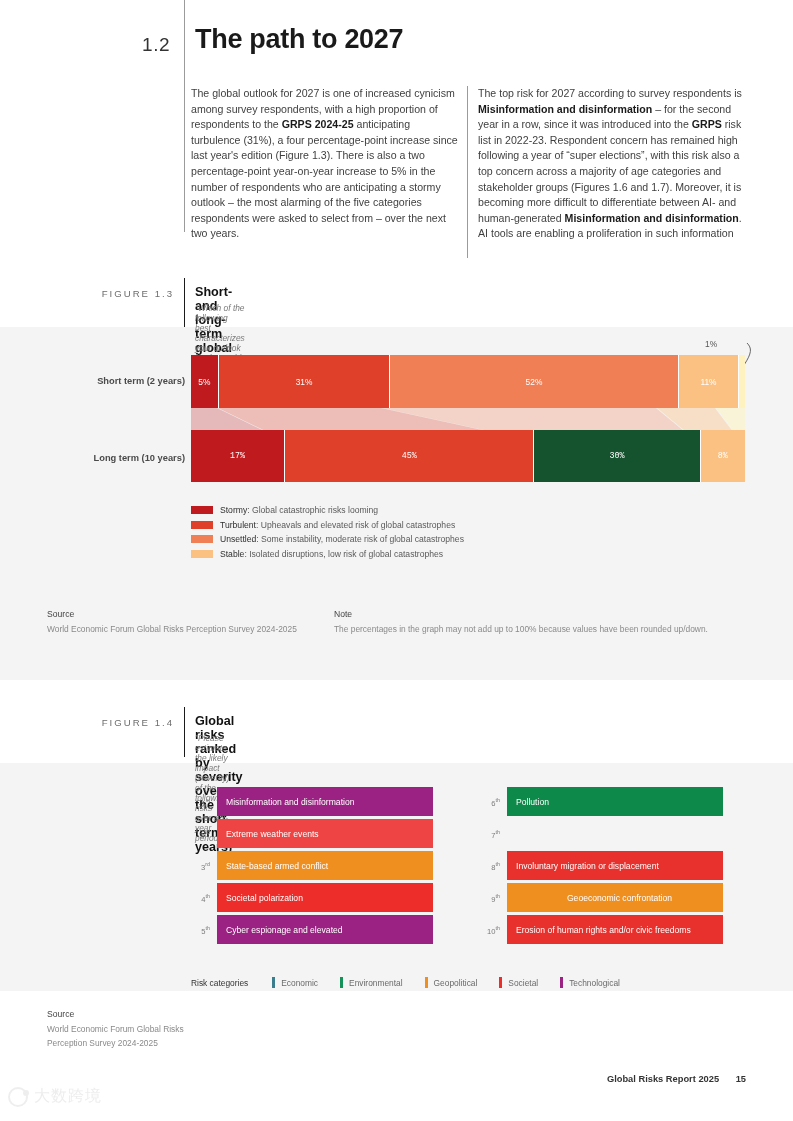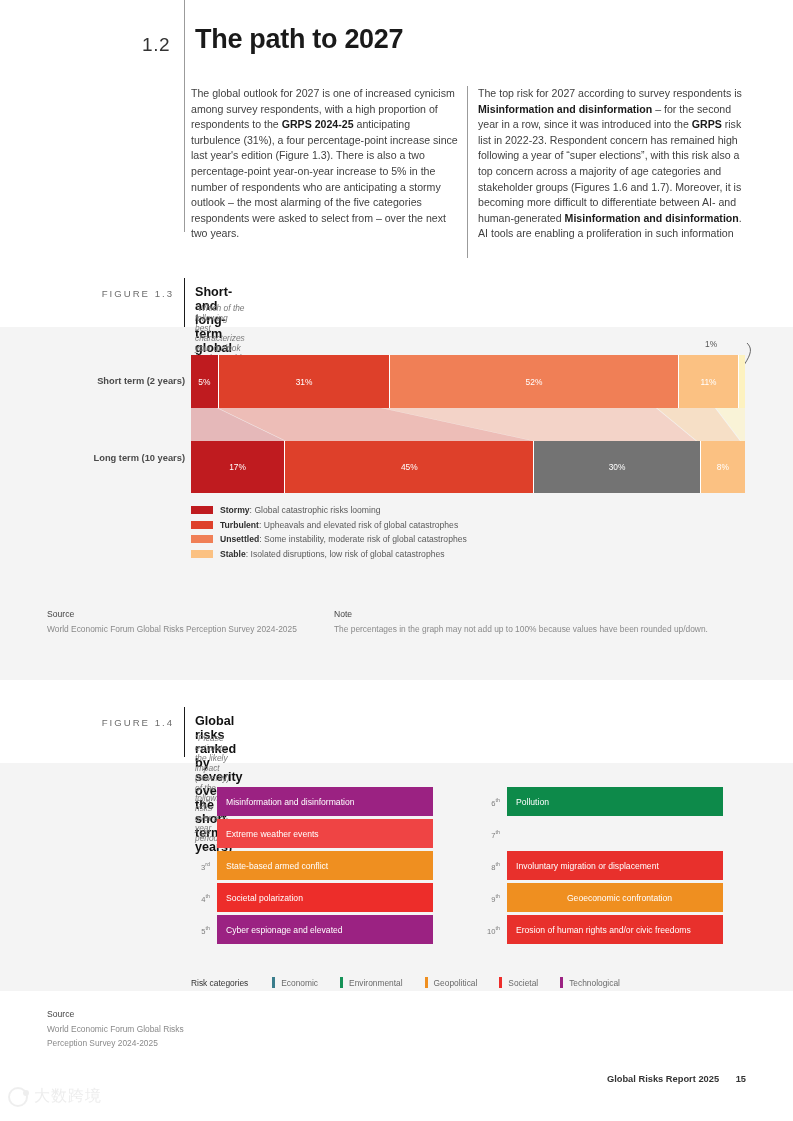--- a/index.html
+++ b/index.html
@@ -59,21 +59,21 @@
     border-right: 1px solid #ffffff;
   }
   .seg:last-child { border-right: none; }
   .callout { position: absolute; font-size: 8.4px; color: #555; }
 
   
   .legend13 { position: absolute; left: 191px; top: 503px; }
   .lg-row { display: flex; align-items: center; height: 14.5px; }
   .lg-sw { width: 22px; height: 8px; margin-right: 7px; flex: 0 0 auto; }
   .lg-tx { font-size: 8.6px; color: #5a5a5a; }
-  .lg-tx b { color: #2e2e2e; font-weight: 700; }
+  .lg-tx b { color: #2e2e2e; font-weight: 400; }
 
   
   .srcblk { position: absolute; }
   .src-h { font-size: 8.6px; color: #444; margin-bottom: 4px; }
   .src-b { font-size: 8.4px; color: #8a8a8a; line-height: 13.5px; }
 
   
   .risks { position: absolute; top: 786px; left: 0; width: 793px; }
   .risk-col { position: absolute; width: 245px; }
   .risk-row { position: relative; height: 32px; margin-bottom: 0px; }
@@ -173,28 +173,28 @@
         <div class="seg" style="width: 52%; background: rgb(240, 127, 86);">
           <span>52%</span>
         </div>
         <div class="seg" style="width: 11%; background: rgb(251, 193, 130);">
           <span>11%</span>
         </div>
         <div class="seg" style="width: 1%; background: rgb(253, 242, 192);"></div>
       </div>
 
     <div class="row-label" style="left:25px; top:126px;">Long term (10 years)</div>
-    <div class="bar" id="bar-long" style="left:191px; top:114px; width:554px; height:52px;">
+    <div class="bar" id="bar-long" style="left:191px; top:103px; width:554px; height:52px;font-family:Liberation Mono, monospace;">
         <div class="seg" style="width: 17%; background: rgb(191, 27, 31);">
           <span>17%</span>
         </div>
         <div class="seg" style="width: 45%; background: rgb(222, 64, 42);">
           <span>45%</span>
         </div>
-        <div class="seg" style="width: 30%; background: #737373;">
+        <div class="seg" style="width: 30%; background: #14532d;">
           <span>30%</span>
         </div>
         <div class="seg" style="width: 8%; background: rgb(251, 193, 130);">
           <span>8%</span>
         </div>
       </div>
   </div>
 
   <div class="legend13" id="legend13">
       <div class="lg-row">

